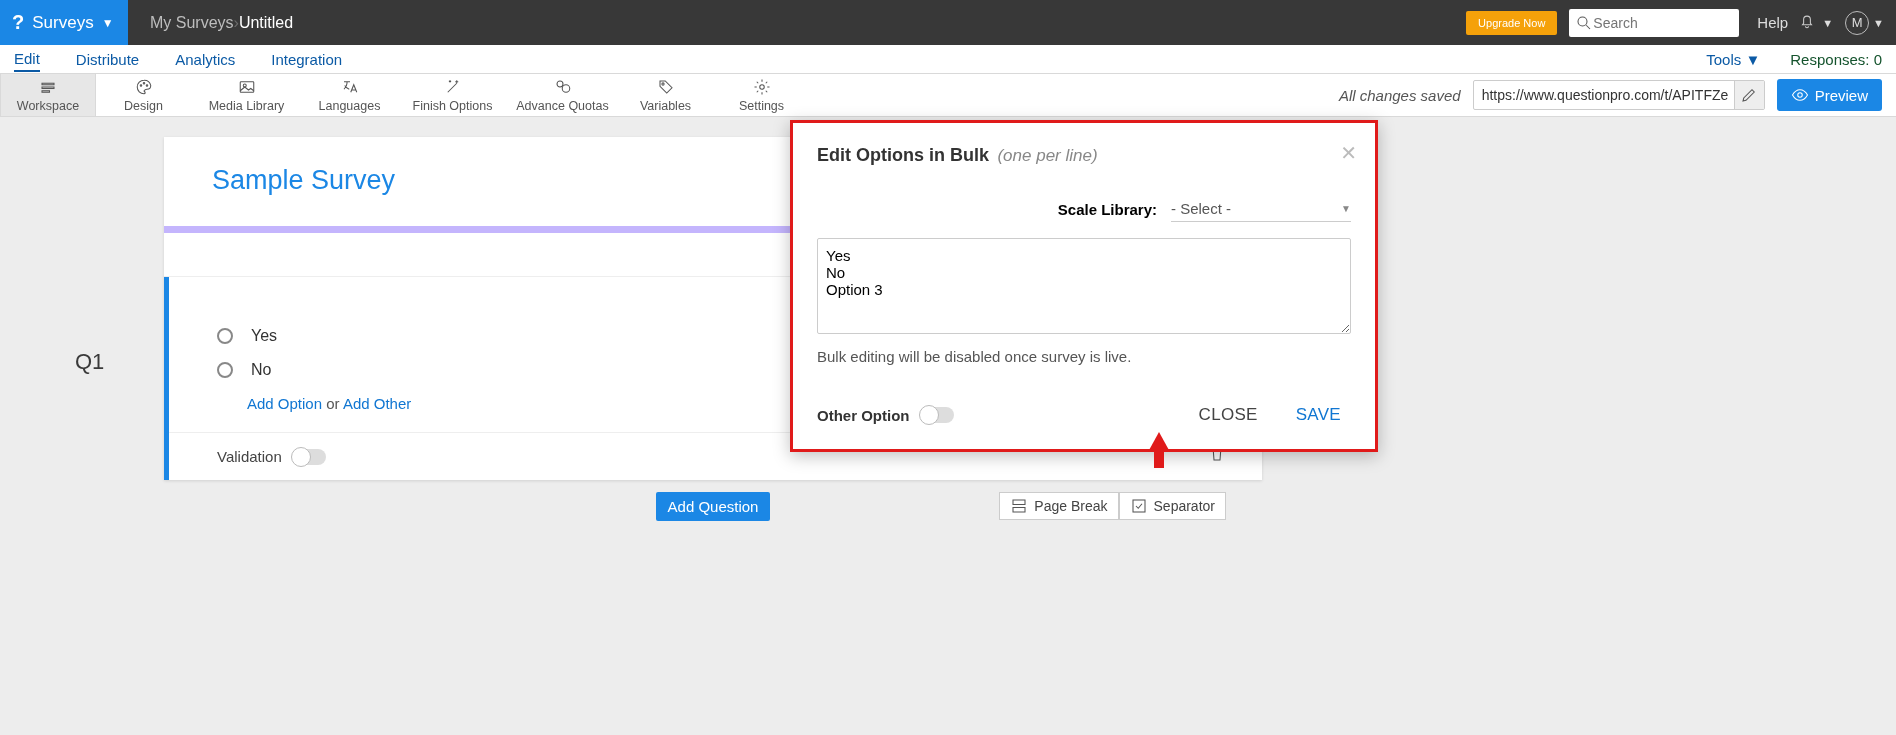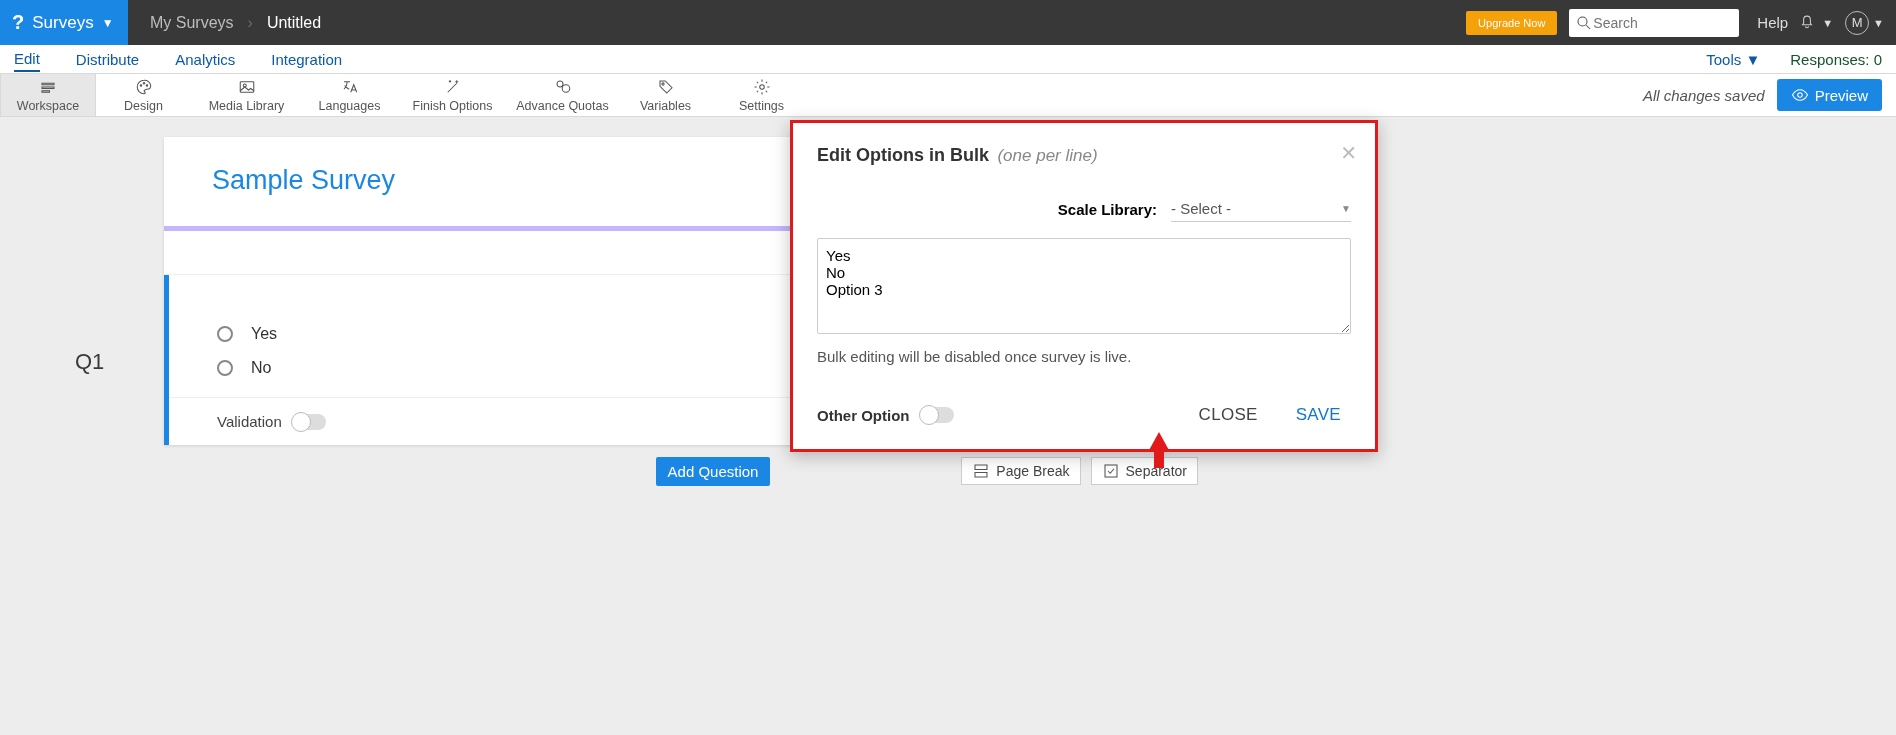--- a/index.html
+++ b/index.html
@@ -3,21 +3,21 @@
 <meta charset="utf-8">
 <style>
   * { margin: 0; padding: 0; box-sizing: border-box; font-family: "Segoe UI", Arial, sans-serif; }
   body { background: #ededed; width: 1896px; height: 735px; overflow: hidden; position: relative; }
 
   
   .topbar { height: 45px; background: #383838; display: flex; align-items: stretch; color: #fff; }
   .topbar .brand { width: 128px; background: #1b87e5; display: flex; align-items: center; gap: 8px; padding: 0 12px; font-size: 17px; }
   .topbar .brand .logo { font-weight: bold; font-size: 20px; }
   .topbar .brand .caret { font-size: 12px; }
-  .topbar .crumbs { display: flex; align-items: center; gap: 14px; padding: 0 22px; font-size: 16px; color: #bdbdbd; }
+  .topbar .crumbs { display: flex; align-items: center; gap: 0; padding: 0 22px; font-size: 16px; color: #bdbdbd; }
   .topbar .crumbs .sep { color: #6a6a6a; }
   .topbar .crumbs .current { color: #fff; }
   .topbar .spacer { flex: 1; }
   .topbar .upgrade { align-self: center; background: #f5a10a; color: #fff; border: none; padding: 6px 12px; font-size: 11px; border-radius: 2px; margin-right: 12px; cursor: pointer; }
   .topbar .search { align-self: center; width: 170px; height: 28px; background: #fff; border-radius: 2px; display: flex; align-items: center; padding: 0 6px; color: #666; margin-right: 18px; }
   .topbar .search input { border: none; outline: none; width: 120px; font-size: 14px; }
   .topbar .help { align-self: center; color: #ddd; font-size: 15px; margin-right: 10px; cursor: pointer; }
   .topbar .bell { align-self: center; color: #ddd; margin-right: 6px; }
   .topbar .caret2 { align-self: center; color: #ddd; font-size: 11px; margin-right: 12px; }
   .topbar .avatar { align-self: center; width: 24px; height: 24px; border: 1px solid #bbb; border-radius: 50%; display: flex; align-items: center; justify-content: center; font-size: 13px; color: #ddd; margin-right: 4px; }
@@ -41,40 +41,40 @@
   .urlbox { align-self: center; display: flex; align-items: center; height: 30px; border: 1px solid #ccc; border-radius: 2px; margin-right: 12px; overflow: hidden; }
   .urlbox .url { width: 260px; padding: 0 8px; font-size: 14px; color: #333; white-space: nowrap; overflow: hidden; }
   .urlbox .editbtn { width: 30px; height: 100%; display: flex; align-items: center; justify-content: center; background: #eee; border-left: 1px solid #ccc; cursor: pointer; }
   .previewbtn { align-self: center; background: #1b87e5; color: #fff; border: none; padding: 7px 14px; font-size: 15px; border-radius: 3px; margin-right: 14px; cursor: pointer; display: flex; align-items: flex-end; gap: 6px; }
 
   
   .canvas { position: relative; padding-top: 20px; }
   .qlabel { position: absolute; left: 75px; top: 232px; font-size: 22px; color: #3a3a3a; }
 
   .card { width: 1098px; margin-left: 164px; background: #fff; box-shadow: 0 1px 3px rgba(0,0,0,.12); }
-  .card-head { padding: 28px 44px 30px 48px; position: relative; border-bottom: 5px solid #c4b5fd; }
+  .card-head { padding: 28px 44px 30px 48px; position: relative; border-bottom: 7px solid #c4b5fd; }
   .card-head .title { font-size: 27px; color: #1b87e5; font-weight: 400; }
   .addlogo { position: absolute; top: 14px; right: 30px; border: 1px solid #ccc; background: #fff; padding: 5px 12px; font-size: 14px; color: #444; cursor: pointer; }
   .addq-row { background: #fff; padding: 7px 12px 7px 0; display: flex; justify-content: flex-end; border-bottom: 1px solid #eee; }
   .addq-btn { background: #1b87e5; color: #fff; border: none; padding: 6px 12px; font-size: 15px; border-radius: 2px; cursor: pointer; }
 
   .qcard { border-left: 5px solid #1b87e5; padding: 26px 36px 12px 48px; position: relative; }
   .qcard .qtext { font-size: 19px; color: #333; padding-bottom: 10px; border-bottom: 1px solid #e6e6e6; width: 560px; }
   .opts { margin-top: 24px; }
   .opt { display: flex; align-items: center; gap: 18px; margin-bottom: 16px; font-size: 16px; color: #333; }
   .radio { width: 16px; height: 16px; border: 2px solid #888; border-radius: 50%; }
   .opt-actions { margin-left: 30px; font-size: 15px; color: #555; }
   .opt-actions a { color: #1076d2; cursor: pointer; } 
   .qfoot { border-top: 1px solid #eee; margin: 20px -36px -12px -48px; padding: 12px 36px 12px 48px; display: flex; align-items: center; gap: 10px; font-size: 15px; color: #444; }
   .toggle { width: 34px; height: 16px; background: #ddd; border-radius: 10px; position: relative; }
   .toggle::after { content: ""; position: absolute; width: 18px; height: 18px; background: #fff; border: 1px solid #bbb; border-radius: 50%; top: -2px; left: -1px; }
   .trash { margin-left: auto; color: #666; cursor: pointer; font-size: 18px; }
 
   .addq-row2 { width: 1098px; margin-left: 164px; margin-top: 12px; position: relative; display: flex; justify-content: center; }
-  .chip { position: absolute; right: 64px; top: 0; display: flex; gap: 10px; }
+  .chip { position: absolute; right: 36px; top: 0; display: flex; }
   .chipbtn { background: #fff; border: 1px solid #ccc; padding: 4px 10px; font-size: 14px; color: #444; display: flex; align-items: center; gap: 6px; cursor: pointer; }
 
   
   .modal {
     position: absolute;
     left: 790px;
     top: 120px;
     width: 588px;
     background: #fff;
     border: 3px solid #e01a1a;
@@ -234,20 +234,28 @@
       <svg class="ico" viewBox="0 0 24 24">
           <circle cx="12" cy="12" r="3"></circle>
           <path d="M12 2v3M12 19v3M2 12h3M19 12h3M5 5l2 2M17 17l2 2M19 5l-2 2M7 17l-2 2"></path>
         </svg>
     </span>
     <span>Settings</span>
   </div>
 
   <div class="spacer"></div>
   <span class="saved">All changes saved</span>
+  <div class="urlbox">
+    <div class="url">https://www.questionpro.com/t/APITFZe</div>
+    <div class="editbtn">
+      <svg class="ico" viewBox="0 0 24 24">
+          <path d="M4 20l4-1 11-11-3-3L5 16l-1 4z"></path>
+        </svg>
+    </div>
+  </div>
   <button class="previewbtn">
     <svg class="ico" style="stroke:#fff" viewBox="0 0 24 24">
         <path d="M2 12s4-7 10-7 10 7 10 7-4 7-10 7S2 12 2 12z"></path>
         <circle cx="12" cy="12" r="3"></circle>
       </svg>
     <span>Preview</span>
   </button>
 </div>
 
 <div class="canvas">
@@ -265,20 +273,25 @@
     <div class="qcard">
 
       <div class="opts">
         <div class="opt">
           <span class="radio"></span>
           <span>Yes</span>
         </div>
         <div class="opt">
           <span class="radio"></span>
           <span>No</span>
+        </div>
+        <div class="opt-actions">
+          <a>Add Option</a>
+          <span> or </span>
+          <a>Add Other</a>
         </div>
       </div>
 
       <a style="position:absolute; right:40px; bottom:66px; color:#1076d2; font-size:15px; cursor:pointer;">Edit Options in Bulk</a>
 
       <div class="qfoot">
         <span>Validation</span>
         <span class="toggle"></span>
         <span class="trash">
           <svg class="ico" viewBox="0 0 24 24">

